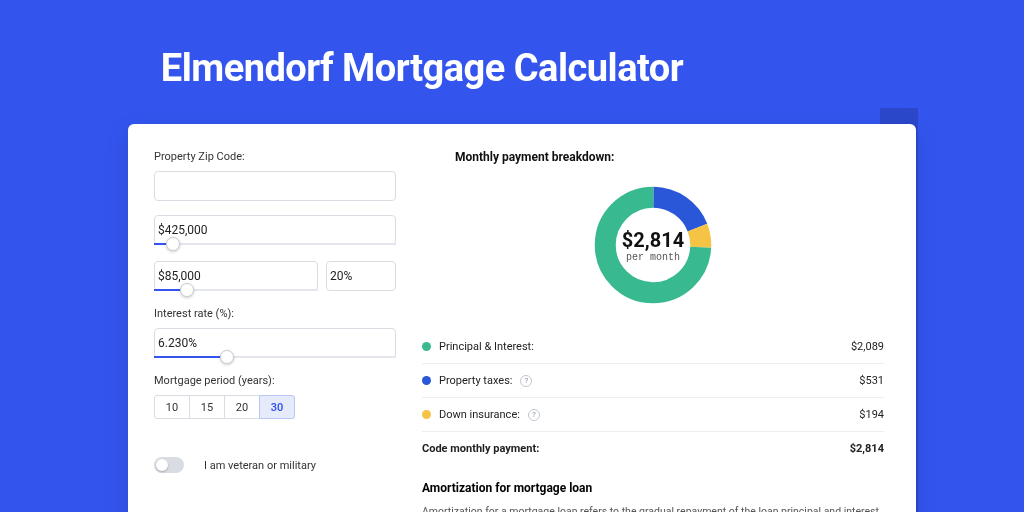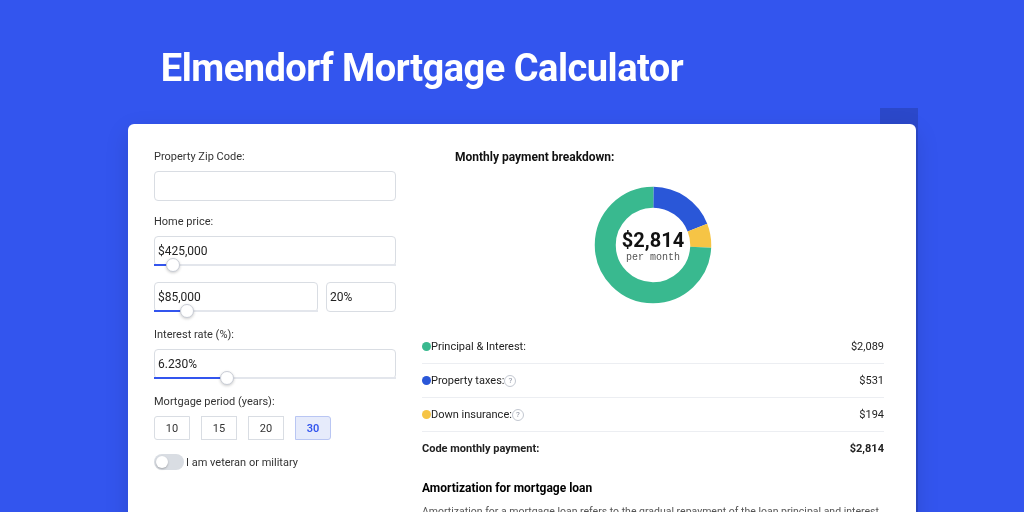--- a/index.html
+++ b/index.html
@@ -13,38 +13,38 @@
   .inp { width: 100%; height: 30px; border: 1px solid #d9dde3; border-radius: 4px; background: #fff; font-size: 12px; padding: 0 3px; color: #222; }
   .field { margin-bottom: 14px; }
   .slider { position: relative; height: 4px; margin-top: -2px; }
   .slider-track { position: absolute; left: 0; right: 0; top: 0; height: 2px; background: #e3e6ec; }
   .slider-fill  { position: absolute; left: 0; top: 0; height: 2px; background: #3355ee; }
   .slider-thumb { position: absolute; top: -6px; width: 14px; height: 14px; border-radius: 50%; background: #fff; border: 1px solid #c9cdd6; box-shadow: 0 1px 3px rgba(0,0,0,.2); transform: translateX(-50%); }
   .row2 { display: flex; gap: 8px; }
   .row2 .inp:first-child { flex: 1; }
   .row2 .inp:last-child  { width: 70px; flex: 0 0 70px; }
   .row2-slider-wrap { width: calc(100% - 78px); }
-  .seg { display: flex; gap: 12px; }
+  .seg { display: flex; gap: 0; }
   .seg button { width: 36px; height: 24px; border: 1px solid #d9dde3; background: #fff; font-size: 11px; color: #333; cursor: pointer; }
   .seg button + button { margin-left: -1px; }
   .seg button.selected { background: #e6ebfb; color: #3355ee; font-weight: 600; border-color: #b9c6f3; position: relative; z-index: 1; border-radius: 3px; }
   .seg button:first-child { border-radius: 3px 0 0 3px; }
   .seg button:last-child  { border-radius: 0 3px 3px 0; }
-  .toggle-row { display: flex; align-items: center; gap: 2px; margin-top: 14px; }
+  .toggle-row { display: flex; align-items: center; gap: 20px; margin-top: 38px; }
   .toggle { width: 30px; height: 16px; border-radius: 10px; background: #d9dde3; position: relative; }
   .toggle::after { content:""; position:absolute; left:2px; top:2px; width:12px; height:12px; border-radius:50%; background:#fff; box-shadow:0 1px 2px rgba(0,0,0,.25); }
   .section-title { font-size: 12px; font-weight: 700; color: #111; margin-bottom: 6px; padding-left: 33px; }
   .donut-wrap { position: relative; width: 100%; height: 150px; display:flex; align-items:center; justify-content:center; }
   .donut-center { position:absolute; text-align:center; }
   .donut-center .big { font-size: 20px; font-weight: 700; color:#111; }
   .donut-center .sm  { font-size: 10px; color:#555;font-family:Liberation Mono, monospace; }
   .legend { margin-top: 10px; }
   .legend-row { display:flex; align-items:center; justify-content:space-between; padding:10px 0; border-bottom:1px solid #eceef2; font-size:11px; color:#222; }
   .legend-row.total { font-weight:700; border-bottom:none; }
-  .legend-left { display:flex; align-items:center; gap:0; }
+  .legend-left { display:flex; align-items:center; gap:8px; }
   .dot { width:9px; height:9px; border-radius:50%; display:inline-block; }
   .info { width:12px; height:12px; border:1px solid #c3c8d1; border-radius:50%; display:inline-flex; align-items:center; justify-content:center; font-size:8px; color:#8a90a0; }
   .amort { margin-top: 16px; }
   .amort-title { font-size:12px; font-weight:700; margin-bottom:10px; }
   .amort-body  { font-size:10.5px; color:#555; line-height:1.4; }
   .blue-shadow { position:absolute; left:880px; top:108px; width:38px; height:404px; background: rgba(0,0,0,.15); }
 </style>
 </head>
 <body>
 
@@ -57,21 +57,20 @@
 <div class="card">
 
   <div class="left">
 
     <div class="field">
       <label class="lbl">Property Zip Code:</label>
       <input class="inp" value="" style="">
     </div>
 
     <div class="field">
-      <label class="lbl">Home price:</label>
       <input class="inp" value="$425,000" style="">
       <div class="slider">
         <div class="slider-track"></div>
         <div class="slider-fill" id="price-fill" style="width: 8%;"></div>
         <div class="slider-thumb" id="price-thumb" style="left: 8%;"></div>
       </div>
     </div>
 
     <div class="field">
       <div class="row2">

